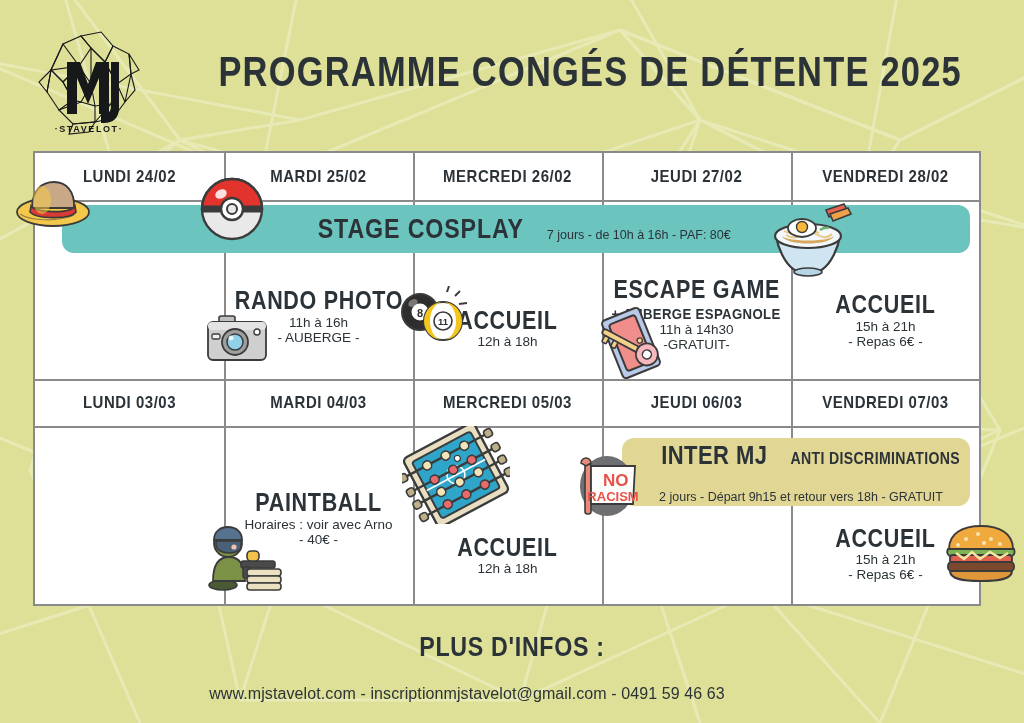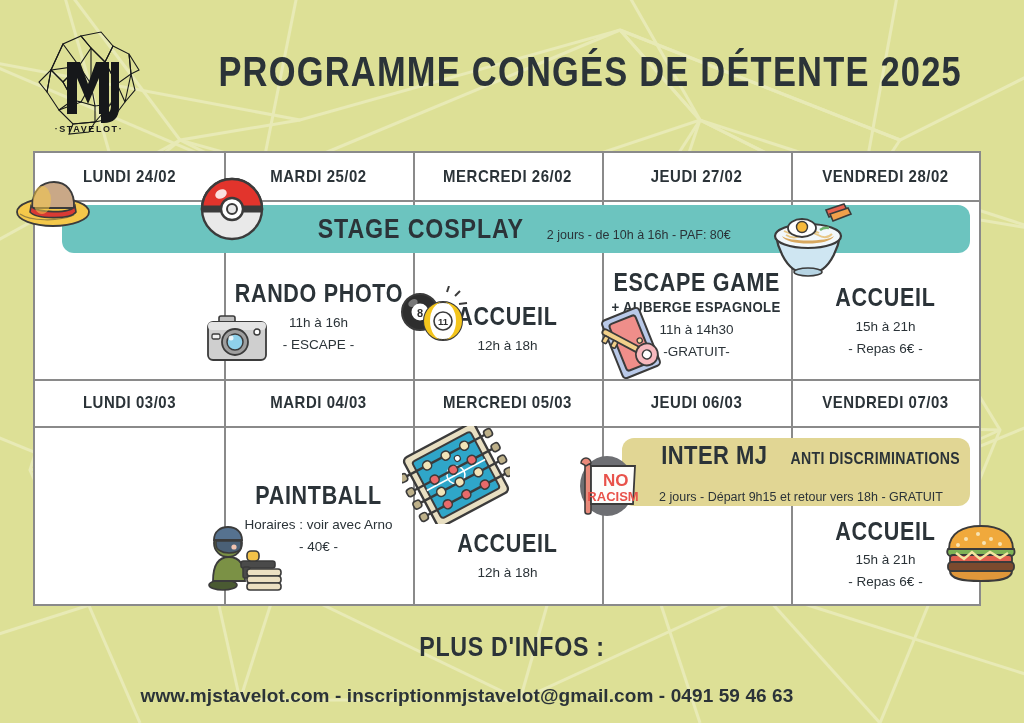--- a/index.html
+++ b/index.html
@@ -145,21 +145,20 @@
     font-weight: 700;
     letter-spacing: 0.4px;
     color: #2b3338;
     transform: scaleX(0.88);
     margin-top: 1px;
     white-space: nowrap;
   }
   .act-line {
     font-size: 13.5px;
     color: #2b3338;
-    margin-top: 7px;
     white-space: nowrap;
   }
 
   
   .banner-cosplay {
     position: absolute;
     left: 62px;
     top: 205px;
     width: 908px;
     height: 48px;
@@ -246,24 +245,23 @@
     letter-spacing: 0.8px;
     color: #2b3338;
     transform: scaleX(0.86);
   }
   .footer-contact {
     position: absolute;
     left: 0;
     top: 685px;
     width: 934px;
     text-align: center;
-    font-size: 19px;
+    font-size: 16px;
     color: #2b3338;
     letter-spacing: 0.1px;
-    font-weight: bold;
   }
 
   
   .sticker {
     position: absolute;
     z-index: 5;
     pointer-events: none;
   }
   .sticker svg { display: block; }
 </style>
@@ -345,21 +343,21 @@
 
       <div class="dayhdr" style="left:0;top:0">LUNDI 24/02</div>
       <div class="dayhdr" style="left:189px;top:0">MARDI 25/02</div>
       <div class="dayhdr" style="left:378px;top:0">MERCREDI 26/02</div>
       <div class="dayhdr" style="left:567px;top:0">JEUDI 27/02</div>
       <div class="dayhdr" style="left:756px;top:0">VENDREDI 28/02</div>
 
       <div class="cell" style="left:189px;top:100px;height:126px">
         <div class="act-title">RANDO PHOTO</div>
         <div class="act-line">11h à 16h</div>
-        <div class="act-line">- ESCAPE -</div>
+        <div class="act-line">- AUBERGE -</div>
       </div>
 
       <div class="cell" style="left:378px;top:124px;height:102px">
         <div class="act-title">ACCUEIL</div>
         <div class="act-line">12h à 18h</div>
       </div>
 
       <div class="cell" style="left:567px;top:96px;height:130px">
         <div class="act-title">ESCAPE GAME</div>
         <div class="act-sub">+ AUBERGE ESPAGNOLE</div>
@@ -394,21 +392,21 @@
         <div class="act-title">ACCUEIL</div>
         <div class="act-line">15h à 21h</div>
         <div class="act-line">- Repas 6€ -</div>
       </div>
 
     </div>
   </div>
 
   <div class="banner-cosplay">
     <span class="bt">STAGE COSPLAY</span>
-    <span class="bs">2 jours - de 10h à 16h - PAF: 80€</span>
+    <span class="bs">7 jours - de 10h à 16h - PAF: 80€</span>
   </div>
 
   <div class="banner-intermj">
     <div class="intermj-row1">
       <span class="bt">INTER MJ</span>
       <span class="bt2">ANTI DISCRIMINATIONS</span>
     </div>
     <div class="intermj-row2">2 jours - Départ 9h15 et retour vers 18h - GRATUIT</div>
   </div>
 

